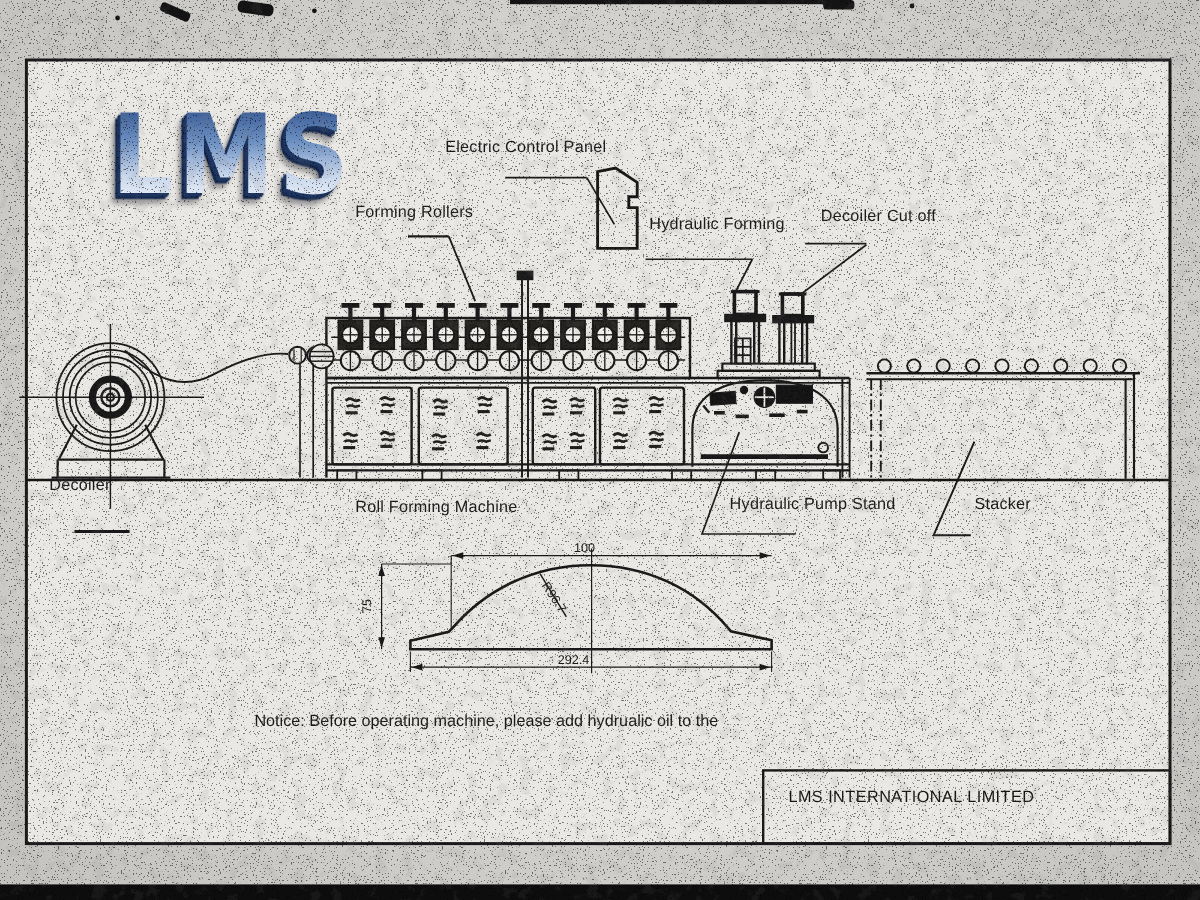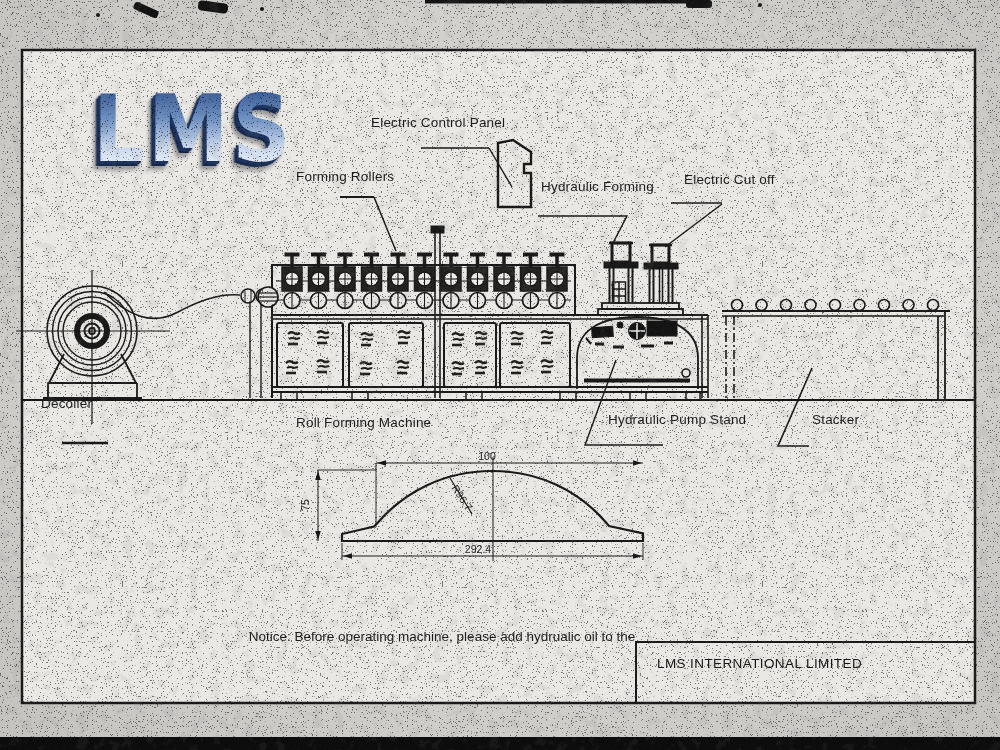--- a/index.html
+++ b/index.html
@@ -16,21 +16,21 @@
   }
   #logo{
     position:absolute;left:93px;top:84px;
     font-family:"DejaVu Sans", sans-serif;font-weight:700;font-size:92px;line-height:1;
     letter-spacing:4px;transform:scale(.88,1);transform-origin:left top;
     background:linear-gradient(180deg,#2d4f8c 0%,#6f92c4 38%,#c9d7ec 68%,#f2f6fc 96%);
     -webkit-background-clip:text;background-clip:text;color:transparent;
     text-shadow:none;
     filter:drop-shadow(-3px 3px 0 #1d3560) drop-shadow(-2px 2px 0 #16294d) drop-shadow(-3px 4px 2px rgba(50,50,60,.45));
   }
-  #notice{position:absolute;left:212px;top:628px;width:460px;text-align:center;}
+  #notice{position:absolute;left:212px;top:592px;width:460px;}
   #notice div{font-size:13.5px;line-height:18.5px;color:#1b1b1b;}
   #company{position:absolute;left:657px;top:656px;font-size:13.5px;letter-spacing:.4px;color:#161616;}
   .dimtext{font-family:"Liberation Sans", sans-serif;font-size:10.5px;fill:#1a1a1a;}
 </style>
 </head>
 <body>
 
 <div id="page">
 
   <svg width="1000" height="750" viewBox="0 0 1000 750">
@@ -277,21 +277,21 @@
     </g>
 
     <rect x="636" y="642" width="339" height="61" fill="none" stroke="#1a1a1a" stroke-width="2"></rect>
   </svg>
 
   <div id="logo">LMS</div>
 
   <div class="lbl" style="left:371px;top:95px;margin-top:20px;">Electric Control Panel</div>
   <div class="lbl" style="left:276px;top:169px;margin-left:20px;">Forming Rollers</div>
   <div class="lbl" style="left:541px;top:179px;">Hydraulic Forming</div>
-  <div class="lbl" style="left:684px;top:172px;">Electric Cut off</div>
+  <div class="lbl" style="left:684px;top:172px;">Decoiler Cut off</div>
   <div class="lbl" style="left:41px;top:396px;">Decoiler</div>
   <div class="lbl" style="left:296px;top:415px;">Roll Forming Machine</div>
   <div class="lbl" style="left:608px;top:412px;">Hydraulic Pump Stand</div>
   <div class="lbl" style="left:812px;top:412px;">Stacker</div>
 
   <div id="notice">
     <div>Notice: Before operating machine, please add hydrualic oil to the</div>
   </div>
 
   <div id="company">LMS INTERNATIONAL LIMITED</div>

